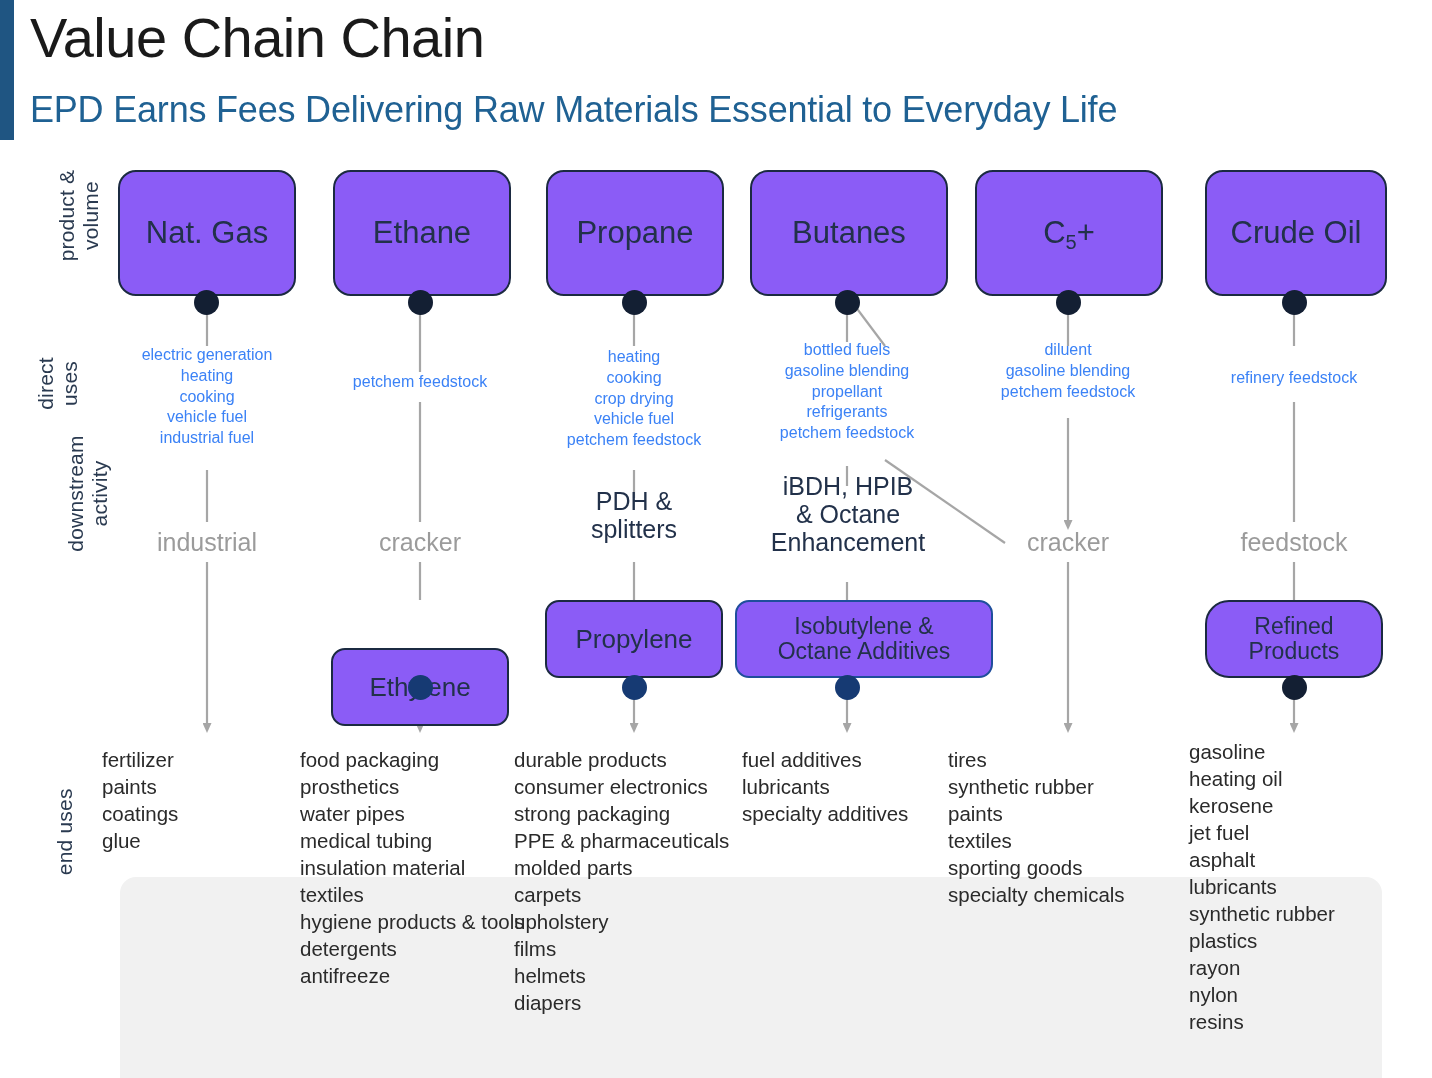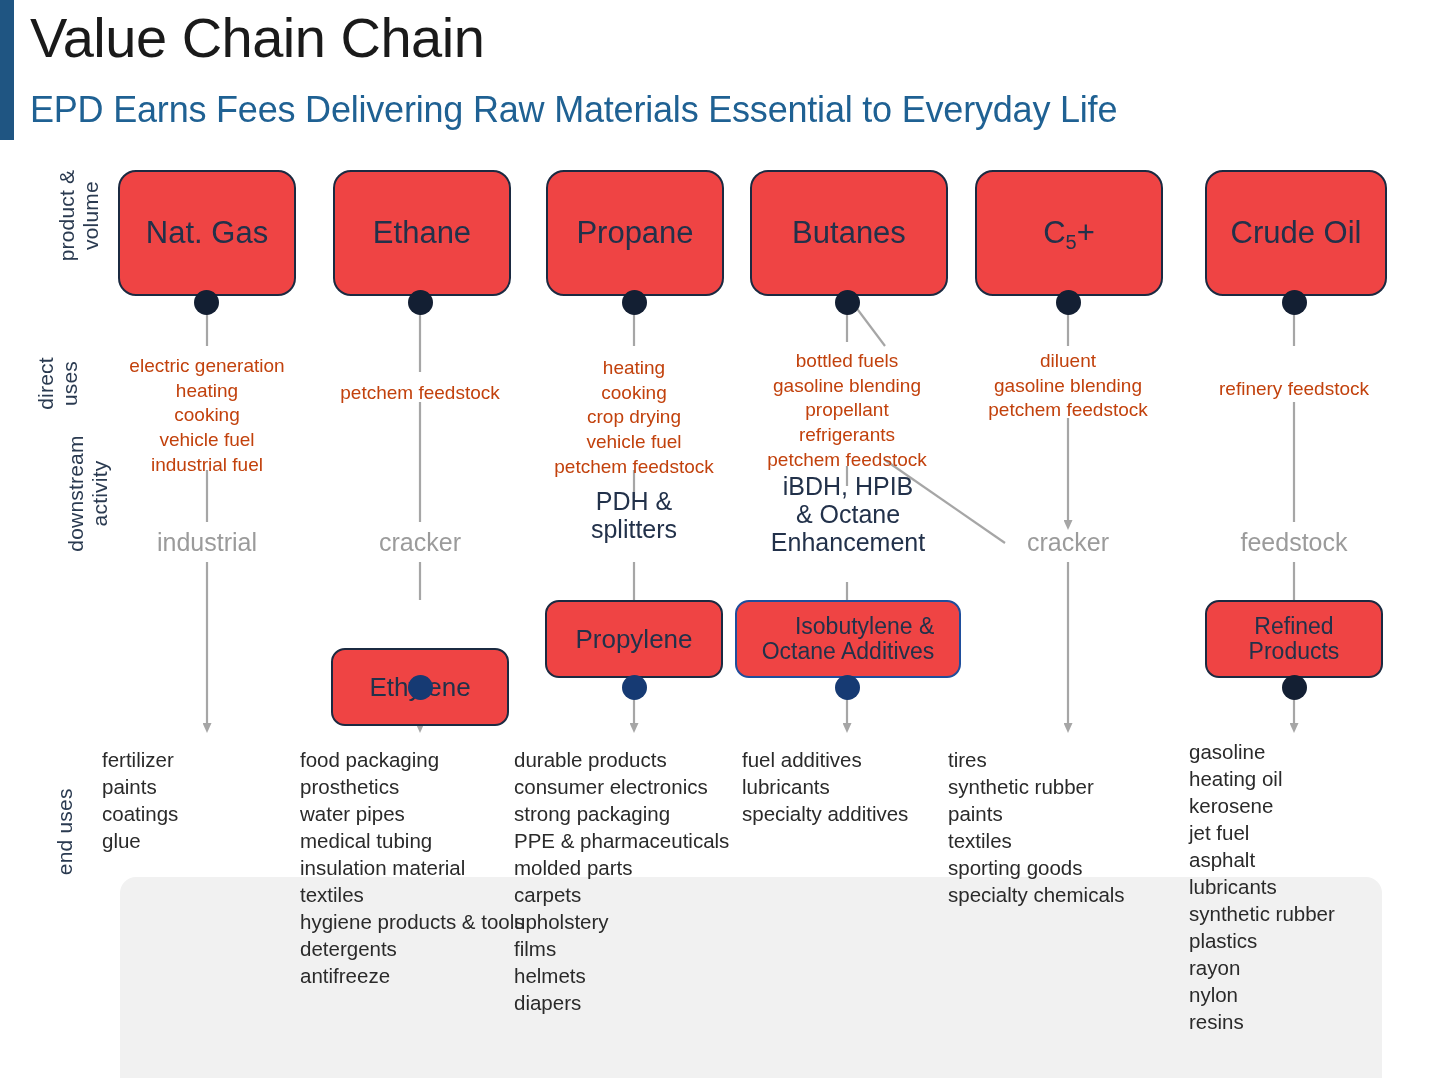--- a/index.html
+++ b/index.html
@@ -54,21 +54,21 @@
   }
   #connectors {
     position: absolute; left: 0; top: 0;
     width: 1432px; height: 880px;
     pointer-events: none;
   }
 
   
   .node-box {
     position: absolute;
-    background: #ef4444;
+    background: #8b5cf6;
     border: 2.5px solid #1b2a41;
     border-radius: 18px;
     display: flex; align-items: center; justify-content: center;
     text-align: center;
     color: #22314a;
     z-index: 3;
   }
   .node-box .node-label { line-height: 1.1; }
   .feed-box { height: 126px; }
   .feed-box .node-label { font-size: 31px; font-weight: 400; }
@@ -86,25 +86,24 @@
     width: 25px; height: 25px; border-radius: 50%;
     z-index: 4;
   }
   .dot.dark  { background: #131f33; }
   .dot.blue  { background: #163a73; }
 
   
   .use-list {
     position: absolute;
     text-align: center;
-    font-size: 19px;
+    font-size: 16px;
     line-height: 1.30;
-    color: #c2410c;
+    color: #3b82f6;
     z-index: 2;
-    margin-top: 9px;
   }
   .activity-label {
     position: absolute;
     text-align: center;
     font-size: 25px;
     line-height: 1.12;
     z-index: 2;
   }
   .activity-label.muted { color: #9b9b9b; }
   .activity-label.strong { color: #22314a; font-weight: 400; }
@@ -225,24 +224,24 @@
   <div class="activity-label strong" style="left:742px; top:322px; width:212px;" id="da-3">iBDH, HPIB<br>&amp; Octane<br>Enhancement</div>
   <div class="activity-label muted" style="left:968px; top:378px; width:200px;" id="da-4">cracker</div>
   <div class="activity-label muted" style="left:1194px; top:378px; width:200px;" id="da-5">feedstock</div>
 
   <div class="node-box mid-box" style="left:331px; top:450px; width:178px;margin-top:48px;">
     <span class="node-label">Ethylene</span>
   </div>
   <div class="node-box mid-box" style="left:545px; top:450px; width:178px;">
     <span class="node-label">Propylene</span>
   </div>
-  <div class="node-box mid-box two-line highlight" style="left:735px; top:450px; width:226px;text-align:right;">
+  <div class="node-box mid-box two-line highlight" style="left:735px; top:450px; width:258px;">
     <span class="node-label" id="mid-3">Isobutylene &amp;<br>Octane Additives</span>
   </div>
-  <div class="node-box mid-box two-line" style="left:1205px; top:450px; width:178px;">
+  <div class="node-box mid-box two-line" style="left:1205px; top:450px; width:178px;border-radius:24px;">
     <span class="node-label" id="mid-5">Refined<br>Products</span>
   </div>
 
   <div class="dot blue" style="left:408px; top:525px;"></div>
   <div class="dot blue" style="left:622px; top:525px;"></div>
   <div class="dot blue" style="left:835px; top:525px;"></div>
   <div class="dot dark" style="left:1282px; top:525px;"></div>
 
   <div id="enduses-panel"></div>
 

